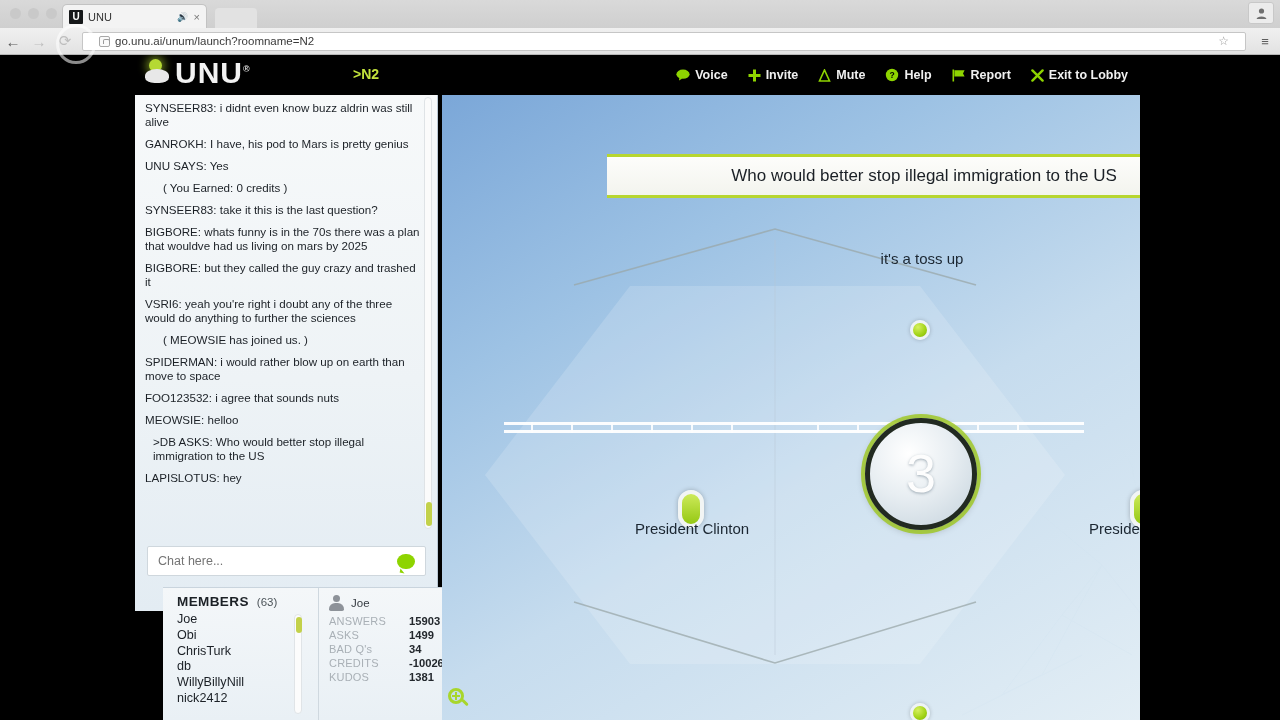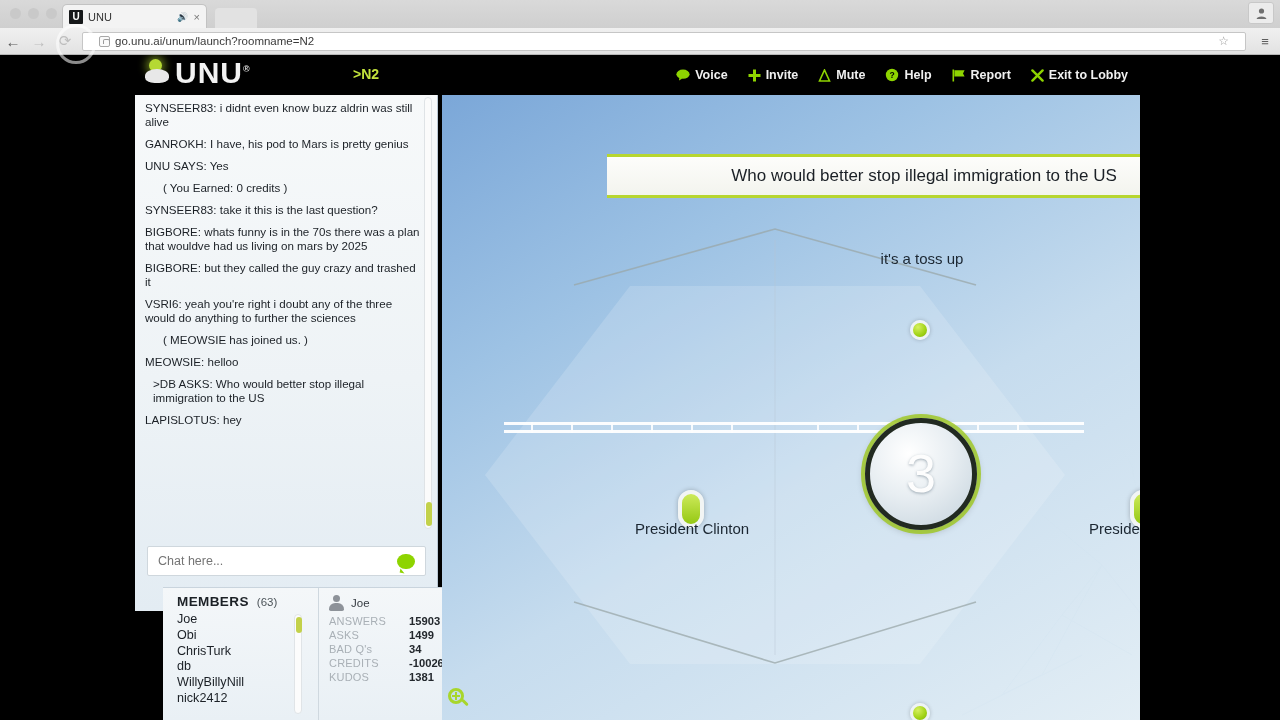--- a/index.html
+++ b/index.html
@@ -396,20 +396,22 @@
     <div class="chat-log" id="chat-log">
         <div class="msg">SYNSEER83: i didnt even know buzz aldrin was still alive</div>
         <div class="msg">GANROKH: I have, his pod to Mars is pretty genius</div>
         <div class="msg">UNU SAYS: Yes</div>
         <div class="msg sys">( You Earned:  0  credits )</div>
         <div class="msg">SYNSEER83: take it this is the last question?</div>
         <div class="msg">BIGBORE: whats funny is in the 70s there was a plan that wouldve had us living on mars by 2025</div>
         <div class="msg">BIGBORE: but they called the guy crazy and trashed it</div>
         <div class="msg">VSRI6: yeah you're right i doubt  any of the three would do anything to further the sciences</div>
         <div class="msg sys">( MEOWSIE has joined us. )</div>
+        <div class="msg">SPIDERMAN: i would rather blow up on earth than move to space</div>
+        <div class="msg">FOO123532: i agree that sounds nuts</div>
         <div class="msg">MEOWSIE: helloo</div>
         <div class="msg ask">&gt;DB ASKS: Who would better stop illegal immigration to the US</div>
         <div class="msg">LAPISLOTUS: hey</div>
       </div>
     <div class="chat-scroll-track">
       <div class="chat-scroll-thumb"></div>
     </div>
 
     <div class="chat-input-row">
       <div class="chat-input">

